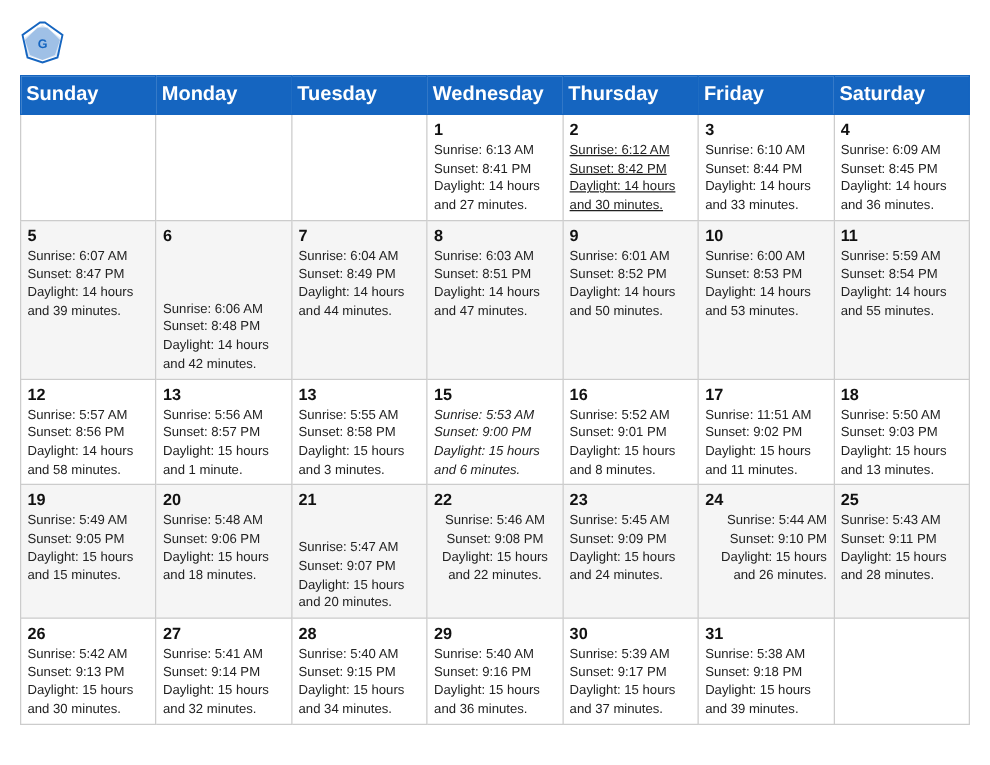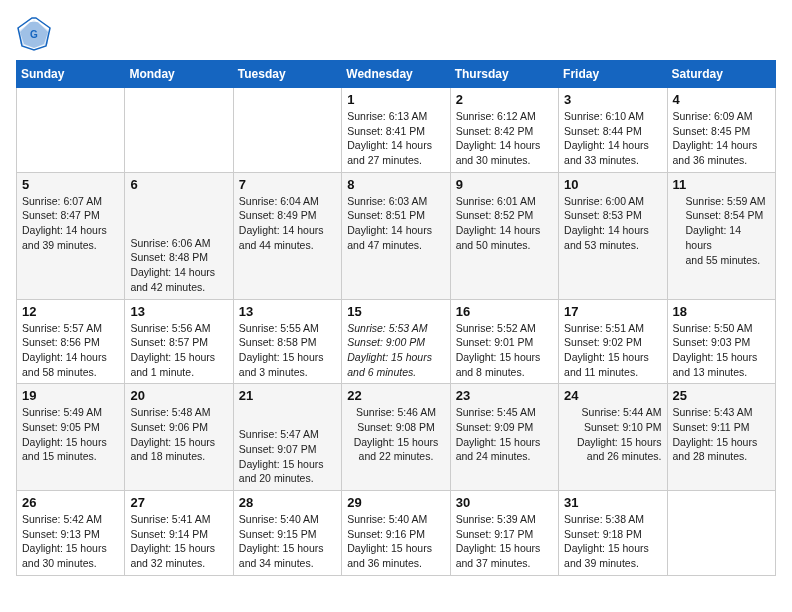--- a/index.html
+++ b/index.html
@@ -48,21 +48,21 @@
       width: 100%;
       border-collapse: collapse;
       font-size: 11px;
     }
     .calendar th {
       background-color: #1565c0;
       color: #fff;
       padding: 6px 4px;
       text-align: left;
       font-weight: bold;
-      font-size: 12px;
+      font-size: 16px;
       border: 1px solid #1565c0;
     }
     .calendar td {
       border: 1px solid #ccc;
       vertical-align: top;
       padding: 4px 5px;
       width: calc(100% / 7);
       min-height: 80px;
       background: #fff;
     }
@@ -126,21 +126,21 @@
         <td class="empty-cell"></td>
         <td>
           <div class="day-number">1</div>
           <div class="day-info" style="white-space: pre-line;">Sunrise: 6:13 AM
 Sunset: 8:41 PM
 Daylight: 14 hours
 and 27 minutes.</div>
         </td>
         <td>
           <div class="day-number">2</div>
-          <div class="day-info" style="white-space: pre-line;">Sunrise: 6:12 AM
+          <div class="day-info" style="white-space: pre-line; text-decoration: underline;">Sunrise: 6:12 AM
 Sunset: 8:42 PM
 Daylight: 14 hours
 and 30 minutes.</div>
         </td>
         <td>
           <div class="day-number">3</div>
           <div class="day-info" style="white-space: pre-line;">Sunrise: 6:10 AM
 Sunset: 8:44 PM
 Daylight: 14 hours
 and 33 minutes.</div>
@@ -191,21 +191,21 @@
         </td>
         <td>
           <div class="day-number">10</div>
           <div class="day-info" style="white-space: pre-line;">Sunrise: 6:00 AM
 Sunset: 8:53 PM
 Daylight: 14 hours
 and 53 minutes.</div>
         </td>
         <td>
           <div class="day-number">11</div>
-          <div class="day-info" style="white-space: pre-line; margin-left: 13px;">Sunrise: 5:59 AM
+          <div class="day-info" style="white-space: pre-line;">Sunrise: 5:59 AM
 Sunset: 8:54 PM
 Daylight: 14 hours
 and 55 minutes.</div>
         </td>
       </tr>
       <tr>
         <td>
           <div class="day-number">12</div>
           <div class="day-info" style="white-space: pre-line;">Sunrise: 5:57 AM
 Sunset: 8:56 PM
@@ -235,21 +235,21 @@
         </td>
         <td>
           <div class="day-number">16</div>
           <div class="day-info" style="white-space: pre-line;">Sunrise: 5:52 AM
 Sunset: 9:01 PM
 Daylight: 15 hours
 and 8 minutes.</div>
         </td>
         <td>
           <div class="day-number">17</div>
-          <div class="day-info" style="white-space: pre-line;">Sunrise: 5:51 AM
+          <div class="day-info" style="white-space: pre-line;">Sunrise: 11:51 AM
 Sunset: 9:02 PM
 Daylight: 15 hours
 and 11 minutes.</div>
         </td>
         <td>
           <div class="day-number">18</div>
           <div class="day-info" style="white-space: pre-line;">Sunrise: 5:50 AM
 Sunset: 9:03 PM
 Daylight: 15 hours
 and 13 minutes.</div>

